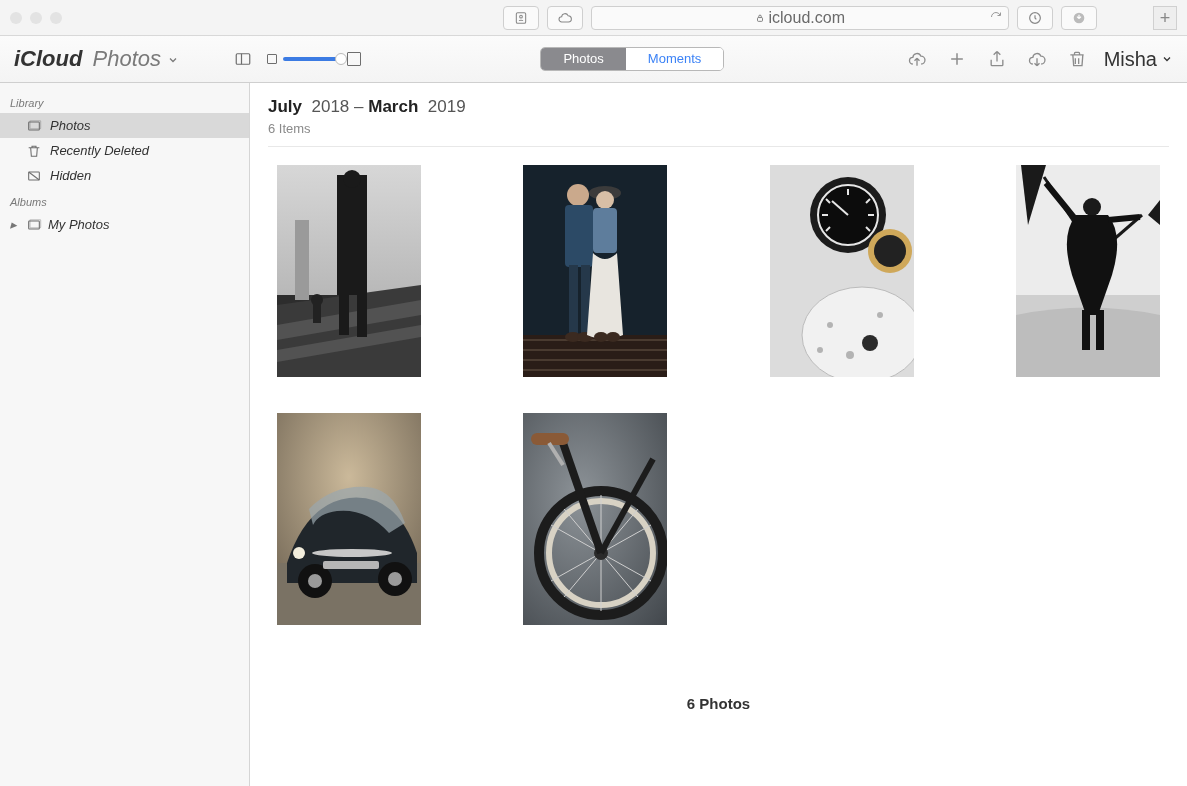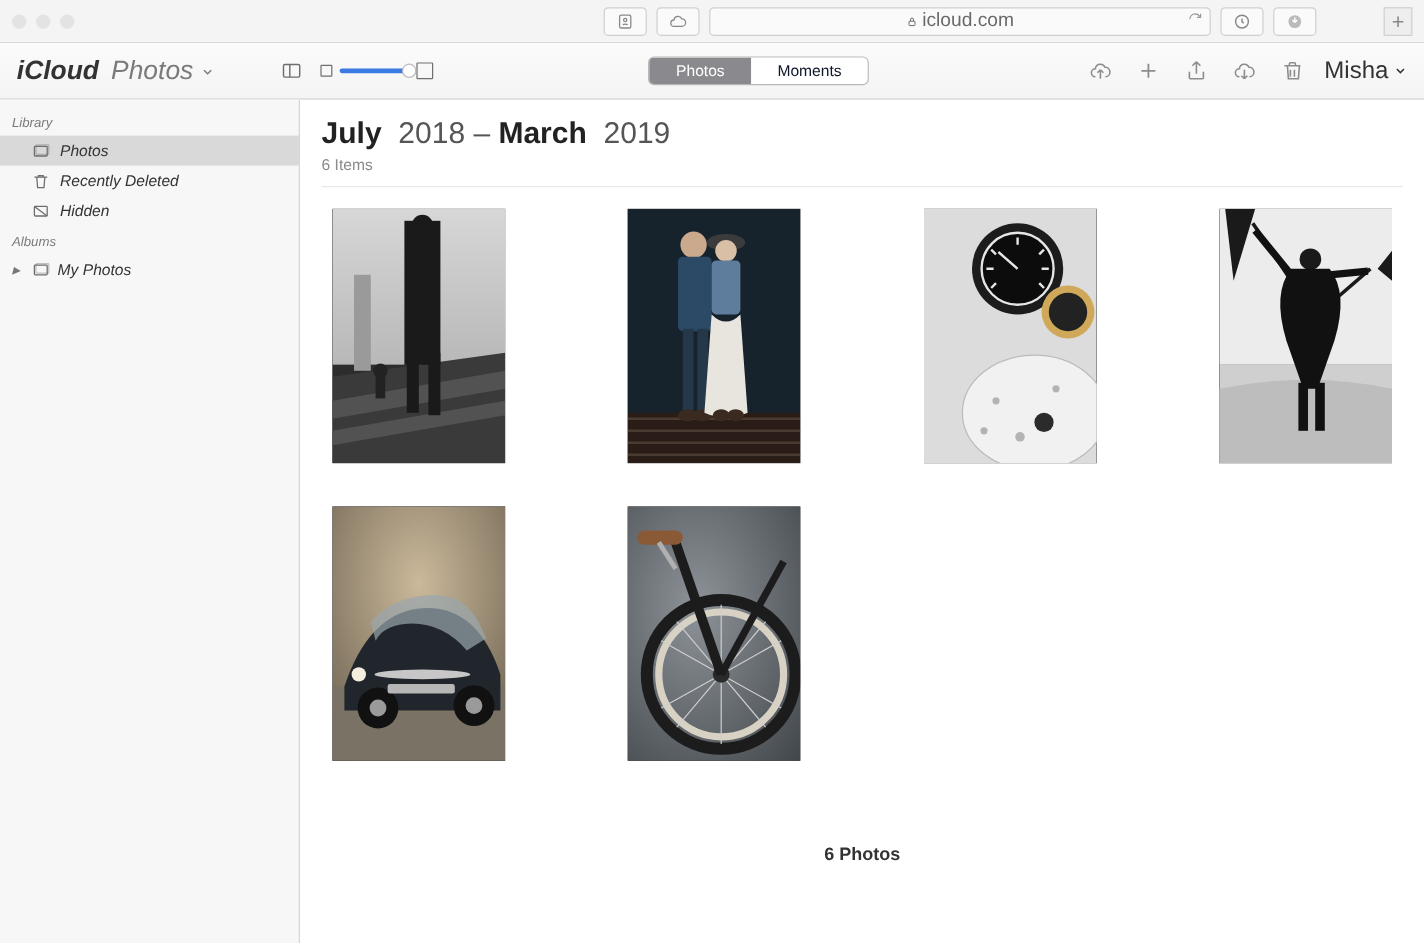--- a/index.html
+++ b/index.html
@@ -70,21 +70,21 @@
 .zoom-wrap { display:flex; align-items:center; gap:6px; }
 .zoom-small, .zoom-big { width:10px;height:10px;border:1.5px solid #6e6e6e;border-radius:1px;}
 .zoom-big { width:14px;height:14px;}
 .zoom-track { width:58px;height:4px;background:#3b7be3;border-radius:2px;position:relative;}
 .zoom-thumb { position:absolute;right:-6px;top:-4px;width:12px;height:12px;border-radius:50%;background:#fff;border:1px solid #bbb;}
 .segmented {
   display:flex; border:1px solid #b8b8b8; border-radius:5px; overflow:hidden;
   height: 24px; font-size: 13px;
   margin: 0 auto;
 }
-.seg-btn { padding: 3px 22px; background:#fff; color:#0f172a; }
+.seg-btn { padding: 3px 22px; background:#fff; color:#3b82f6; }
 .seg-btn.active { background:#8a8a8e; color:#fff; }
 .right-tools { margin-left:auto; display:flex; align-items:center; gap:14px; }
 .ricon { width:26px;height:26px;display:flex;align-items:center;justify-content:center;color:#8c8c8c;}
 .ricon svg{width:20px;height:20px;}
 .user-menu { font-size:20px; color:#333; display:flex;align-items:center;gap:4px;}
 
 
 .workspace { display:flex; height: calc(786px - 36px - 47px); }
 .sidebar {
   width: 250px; border-right:1px solid #d5d5d5;
@@ -98,21 +98,21 @@
   padding:4px 10px 4px 26px; font-size:13px; color:#333;
   height: 25px;
 }
 .sb-item.selected { background:#d9d9d9; }
 .sb-item svg{width:16px;height:16px;color:#6e6e6e;flex-shrink:0;}
 .sb-disclosure { width:10px;display:inline-block;color:#777;}
 .sb-album-row { padding-left: 10px; display:flex;align-items:center;gap:6px;height:25px;}
 
 
 .main { flex:1; overflow:auto; padding: 14px 18px 30px; }
-.range-title { font-size: 25px; color:#222; }
+.range-title { font-size: 17px; color:#222; }
 .range-title .bold { font-weight:700; }
 .range-title .light { font-weight:400; color:#555;}
 .item-count { color:#8a8a8a; font-size:13px; margin-top:4px; display:block;}
 .divider { border:none;border-top:1px solid #e8e8e8; margin:10px 0 18px;}
 .grid {
   display:grid;
   grid-template-columns: repeat(4, 1fr);
   column-gap: 85px;
   row-gap: 36px;
   justify-items: center;

